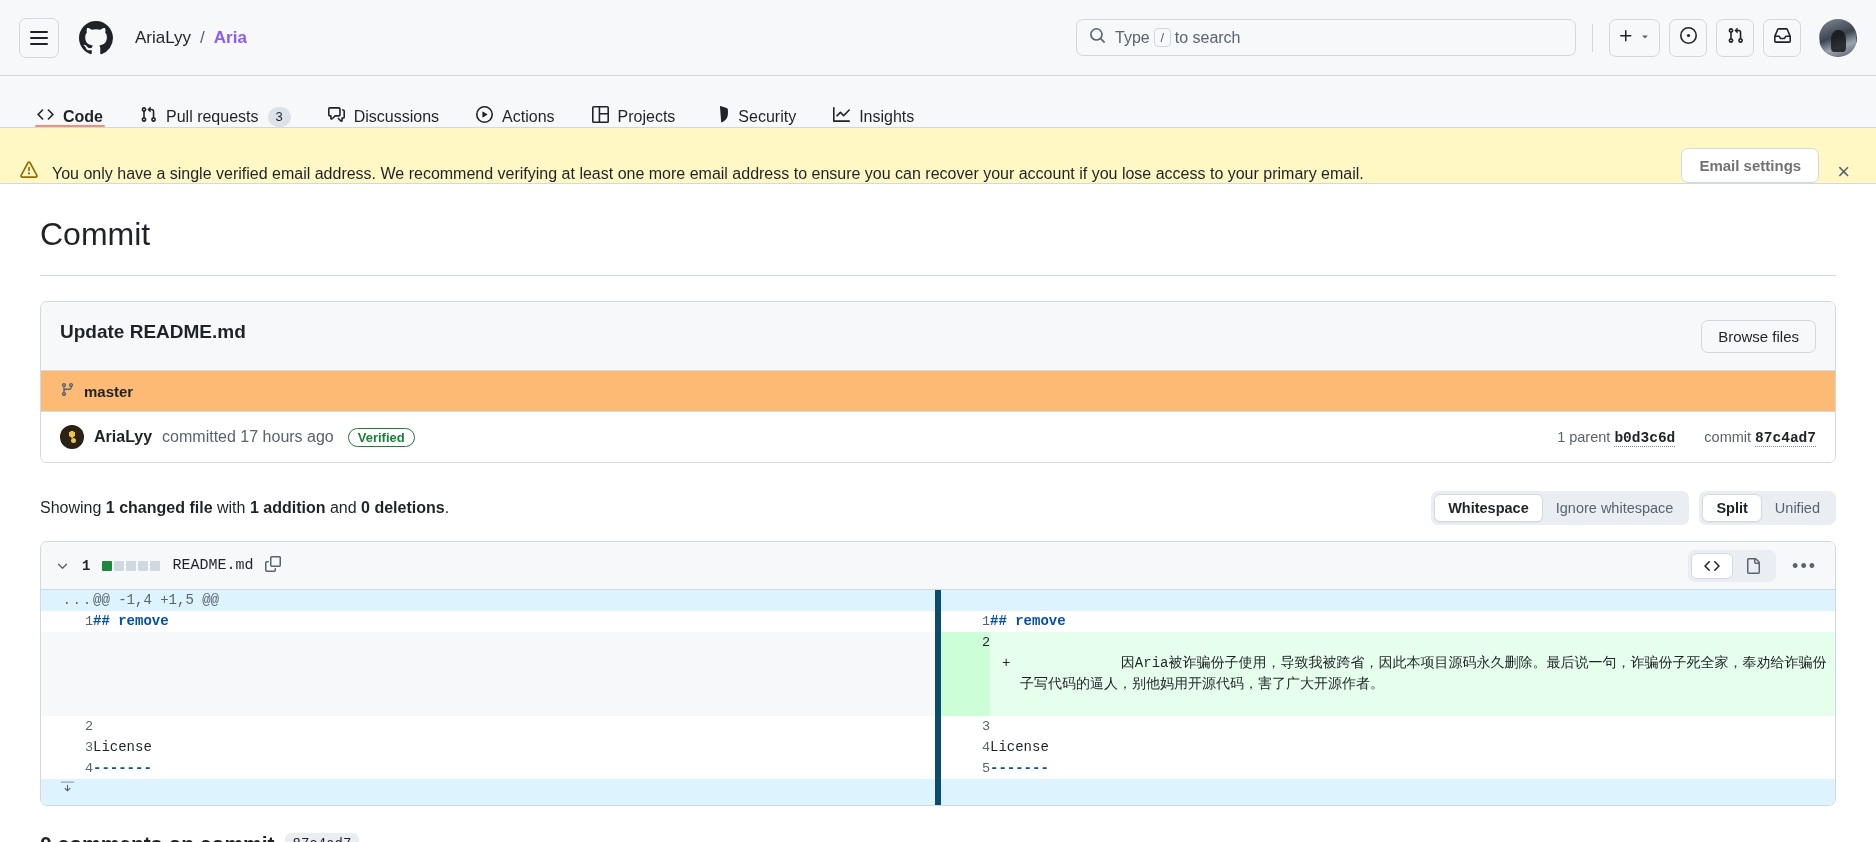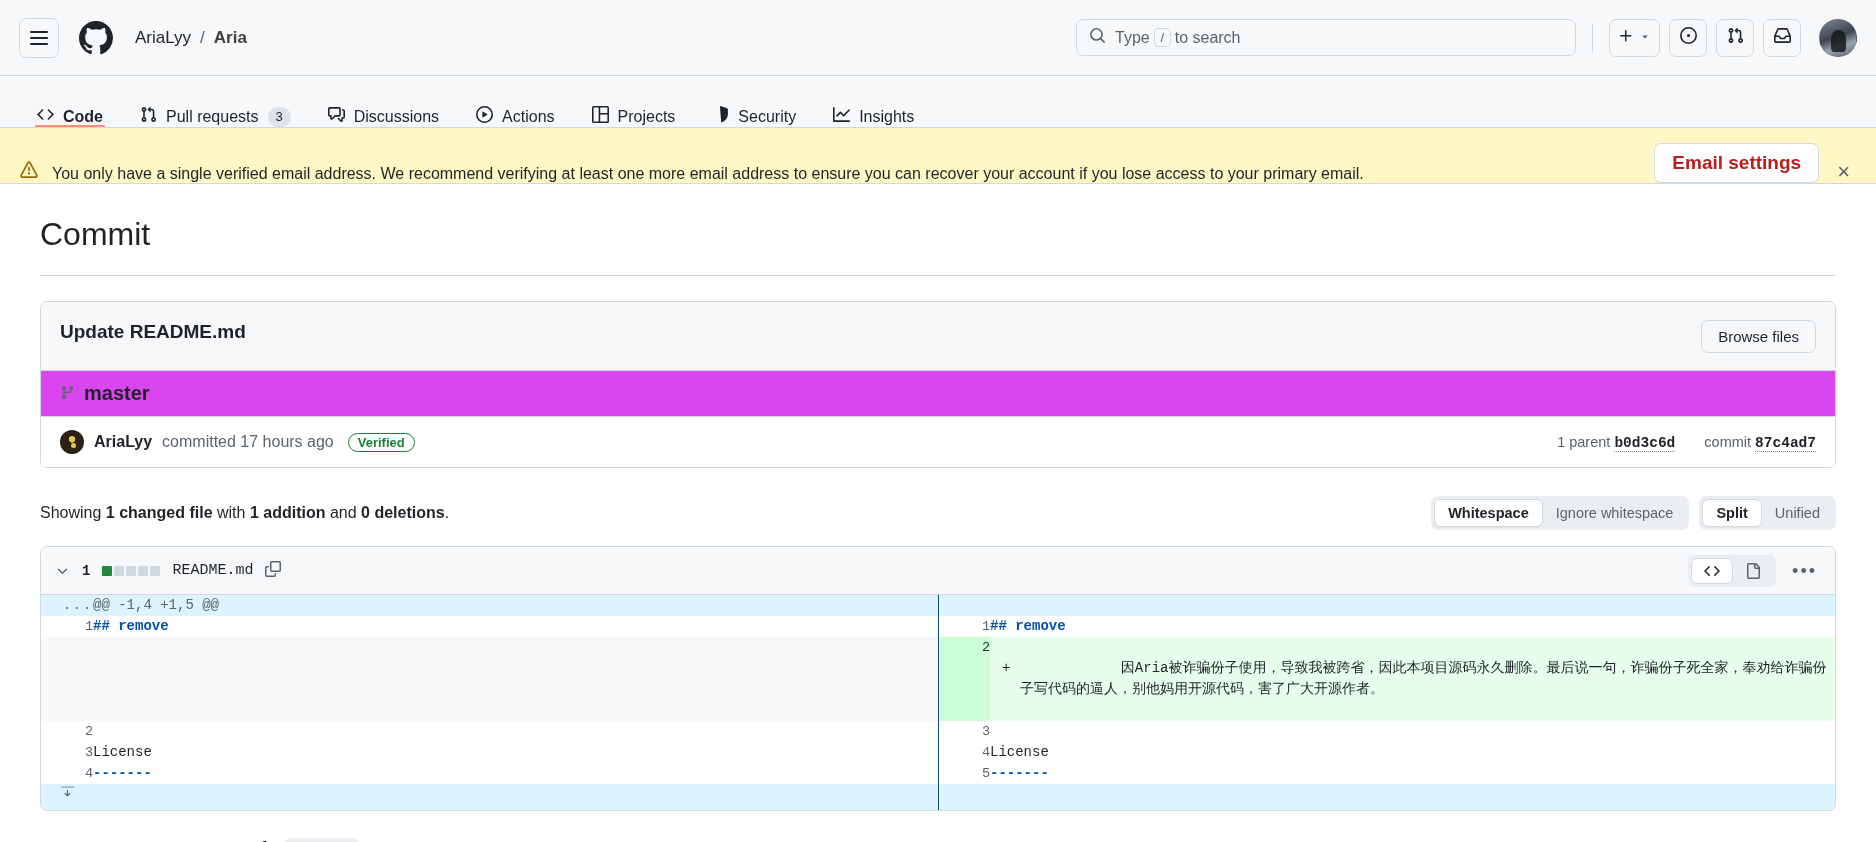--- a/index.html
+++ b/index.html
@@ -38,21 +38,21 @@
   .hamburger span { display:block; width: 18px; height: 2px; background: #1f2328; border-radius: 2px; }
   .gh-logo { margin-left: 20px; display:flex; align-items:center; flex: 0 0 auto; }
   .breadcrumb {
     margin-left: 22px;
     font-size: 17px;
     display: flex; align-items: center; gap: 9px;
     flex: 0 0 auto;
   }
   .breadcrumb .owner { color: #1f2328; cursor: pointer; }
   .breadcrumb .sep { color: #59636e; }
-  .breadcrumb .repo { font-weight: 700; color: #404040; cursor: pointer; }
+  .breadcrumb .repo { font-weight: 700; color: #8b5cf6; cursor: pointer; }
   .header-spacer { flex: 1 1 auto; }
   .search-box {
     width: 500px; height: 37px;
     border: 1px solid #d1d9e0;
     border-radius: 7px;
     background: #f6f8fa;
     display: flex; align-items: center;
     padding: 0 12px; gap: 9px;
     cursor: pointer;
   }
@@ -119,21 +119,21 @@
     border-bottom: 1px solid #d1d9e0;
     min-height: 56px;
     display: flex; align-items: flex-end;
     padding: 0 22px 0 20px;
     gap: 14px;
   }
   .flash-text { font-size: 16px; color: #1f2328; flex: 1 1 auto; }
   .flash-btn {
     background: #ffffff; border: 1px solid #d1d9e0;
     border-radius: 7px; padding: 8px 17px;
-    font-size: 19px; font-weight: 600; color: #b91c1c;
+    font-size: 15px; font-weight: 600; color: #737373;
     cursor: pointer; white-space: nowrap;
   }
   .flash-close { color: #59636e; font-size: 22px; cursor: pointer; padding: 0 4px; line-height: 1; }
 
   
   .main { padding: 0 40px; }
   .page-title {
     font-size: 32px; font-weight: 400; color: #1f2328;
     padding: 32px 0 22px 0;
     border-bottom: 1px solid #d1d9e0;
@@ -155,25 +155,25 @@
     font-size: 19px; font-weight: 600; color: #1f2328;
     flex: 1 1 auto; line-height: 1.3;
   }
   .browse-btn {
     background: #f6f8fa; border: 1px solid #d1d9e0;
     border-radius: 7px; padding: 7px 16px;
     font-size: 15px; font-weight: 500; color: #1f2328;
     cursor: pointer; white-space: nowrap;
   }
   .branch-row {
-    background: #d946ef;
+    background: #fdba74;
     border-top: 1px solid #d1d9e0;
     padding: 11px 19px;
     display: flex; align-items: center; gap: 9px;
-    font-size: 20px;
+    font-size: 15px;
   }
   .branch-name { font-weight: 600; color: #1f2328; cursor: pointer; }
   .author-row {
     background: #ffffff;
     border-top: 1px solid #d1d9e0;
     padding: 13px 19px;
     display: flex; align-items: center; gap: 10px;
     font-size: 16px; color: #59636e;
   }
   .author-avatar {
@@ -253,21 +253,21 @@
     line-height: 21px;
   }
   .code { padding: 3px 10px 3px 16px; line-height: 21px; white-space: pre-wrap; word-break: break-word; color: #1f2328; }
   .code .marker { color: #1f2328; }
   .hunk td { background: #ddf4ff; }
   .hunk .ln { color: #59636e; letter-spacing: 2px; }
   .hunk .code { color: #59636e; }
   .row-ctx td { background: #ffffff; }
   .heading-tok { color: #0550ae; font-weight: 700; }
   .rule-tok { color: #0550ae; font-weight: 700; }
-  .cell-div { border-right: 1px solid #0c4a6e; }
+  .cell-div { border-right: 6px solid #0c4a6e; }
   .expander td { background: #ddf4ff; height: 26px; }
   .expander .ln { color: #59636e; }
   .expander-arrow { display:flex; flex-direction:column; align-items:center; color:#57606a; }
 
   .comments-row {
     display: flex; align-items: center; gap: 10px;
     margin-top: 26px; padding-bottom: 20px;
   }
   .comments-title { font-size: 21px; font-weight: 600; color: #1f2328; }
   .sha-chip {

